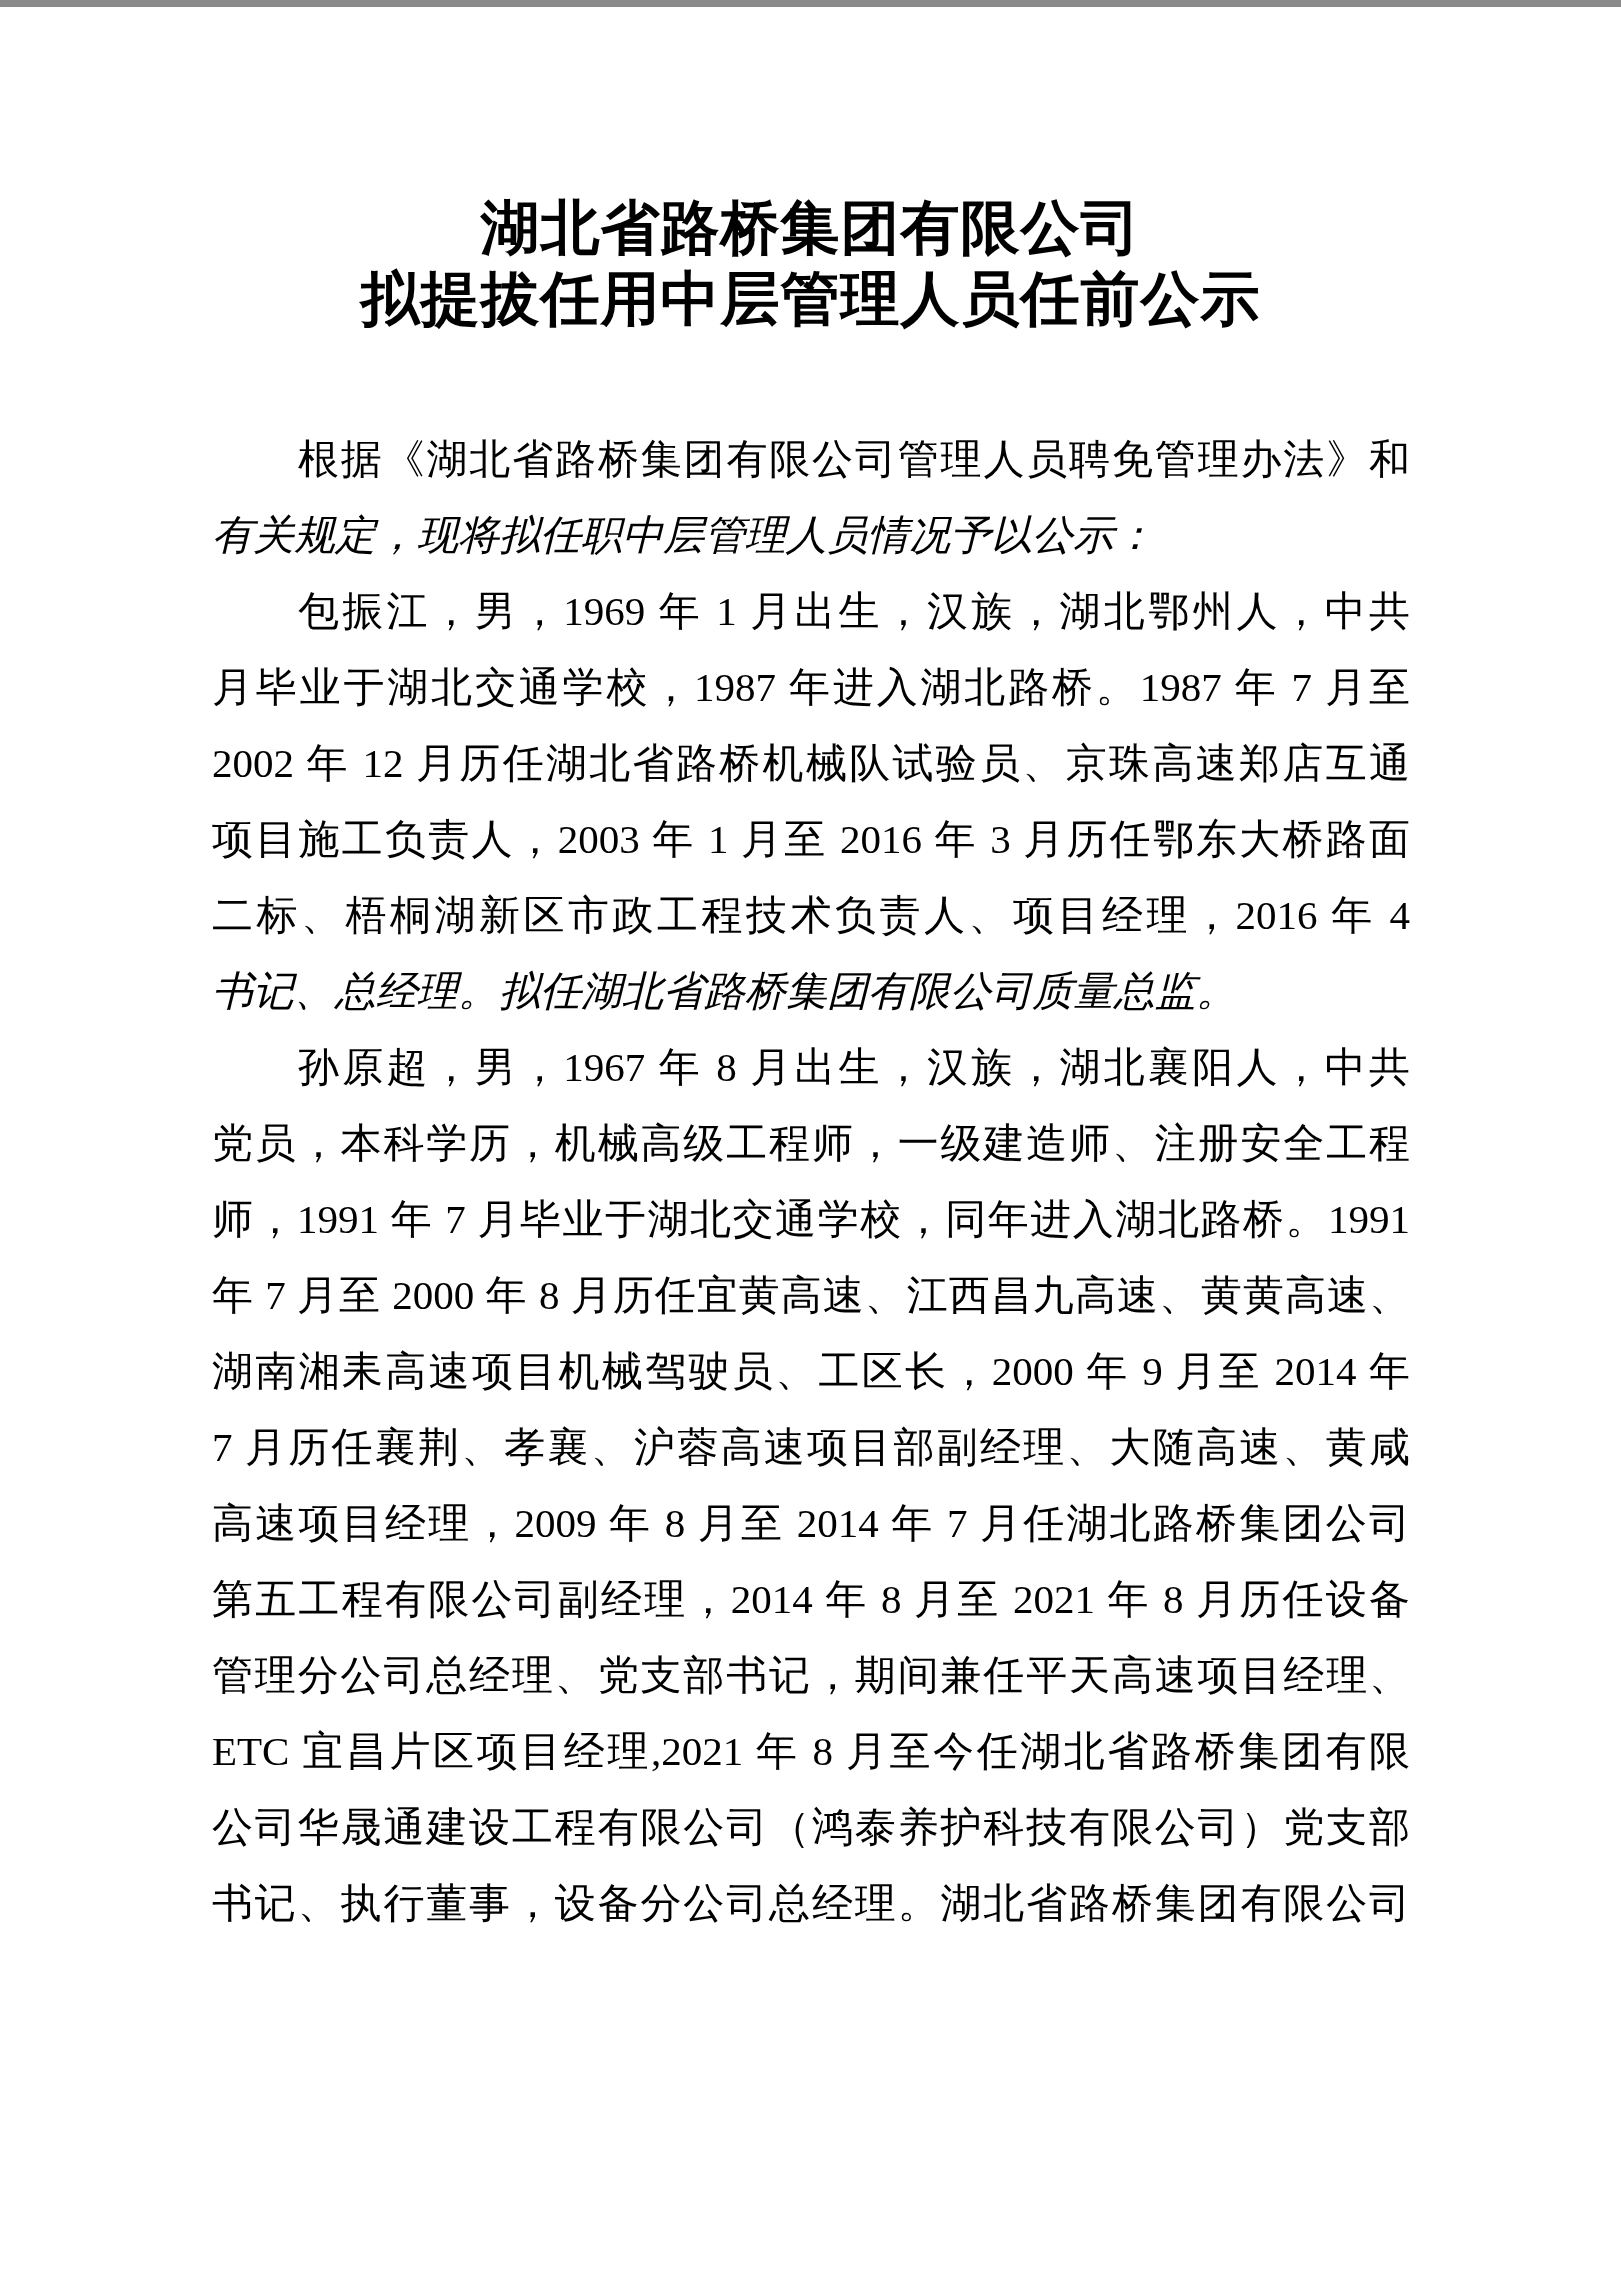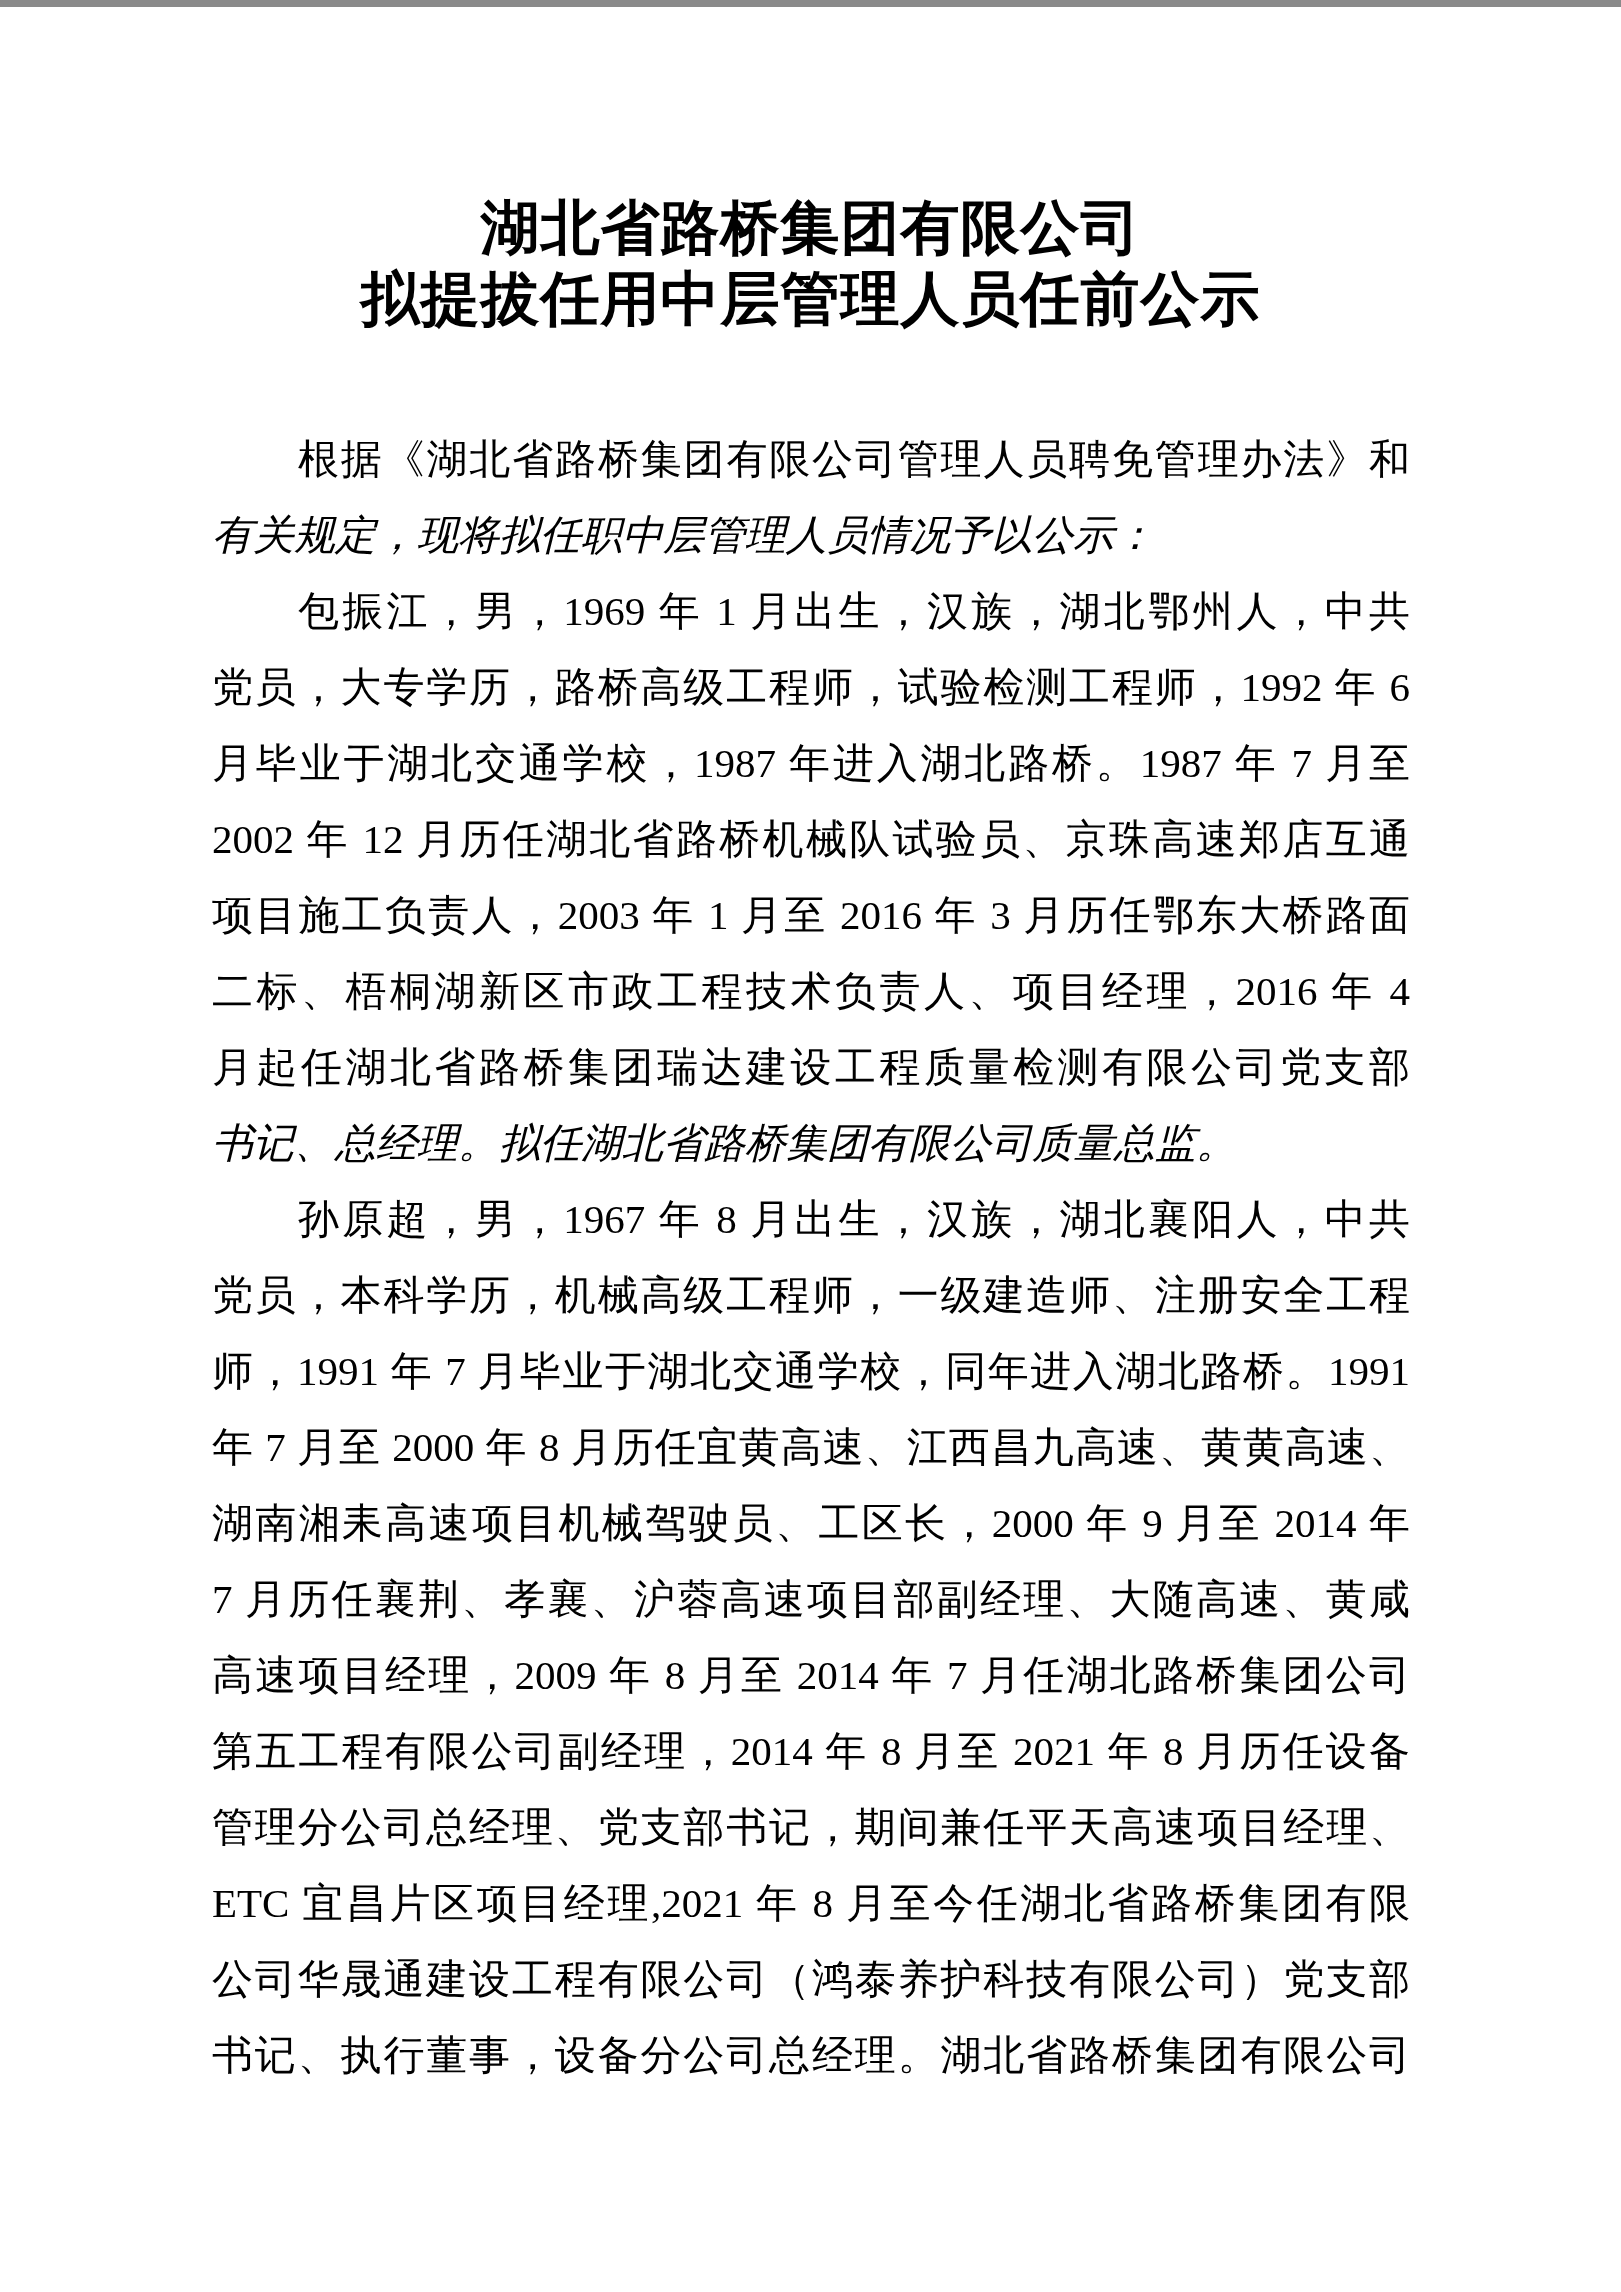--- a/index.html
+++ b/index.html
@@ -64,26 +64,24 @@
 
 <div class="page" style="background: rgb(255, 255, 255); color: rgb(0, 0, 0);">
   <div class="doc-title">
     <div>湖北省路桥集团有限公司</div>
     <div>拟提拔任用中层管理人员任前公示</div>
   </div>
   <div class="doc-body" id="doc-body">
       <div class="body-line justified indent">根据《湖北省路桥集团有限公司管理人员聘免管理办法》和</div>
       <div class="body-line last">有关规定，现将拟任职中层管理人员情况予以公示：</div>
       <div class="body-line justified indent">包振江，男，1969 年 1 月出生，汉族，湖北鄂州人，中共</div>
-      <div class="body-line justified">党员，大专学历，路桥高级工程师，试验检测工程师，1992 年 6</div>
       <div class="body-line justified">月毕业于湖北交通学校，1987 年进入湖北路桥。1987 年 7 月至</div>
       <div class="body-line justified">2002 年 12 月历任湖北省路桥机械队试验员、京珠高速郑店互通</div>
       <div class="body-line justified">项目施工负责人，2003 年 1 月至 2016 年 3 月历任鄂东大桥路面</div>
       <div class="body-line justified">二标、梧桐湖新区市政工程技术负责人、项目经理，2016 年 4</div>
-      <div class="body-line justified">月起任湖北省路桥集团瑞达建设工程质量检测有限公司党支部</div>
       <div class="body-line last">书记、总经理。拟任湖北省路桥集团有限公司质量总监。</div>
       <div class="body-line justified indent">孙原超，男，1967 年 8 月出生，汉族，湖北襄阳人，中共</div>
       <div class="body-line justified">党员，本科学历，机械高级工程师，一级建造师、注册安全工程</div>
       <div class="body-line justified">师，1991 年 7 月毕业于湖北交通学校，同年进入湖北路桥。1991</div>
       <div class="body-line justified">年 7 月至 2000 年 8 月历任宜黄高速、江西昌九高速、黄黄高速、</div>
       <div class="body-line justified">湖南湘耒高速项目机械驾驶员、工区长，2000 年 9 月至 2014 年</div>
       <div class="body-line justified">7 月历任襄荆、孝襄、沪蓉高速项目部副经理、大随高速、黄咸</div>
       <div class="body-line justified">高速项目经理，2009 年 8 月至 2014 年 7 月任湖北路桥集团公司</div>
       <div class="body-line justified">第五工程有限公司副经理，2014 年 8 月至 2021 年 8 月历任设备</div>
       <div class="body-line justified">管理分公司总经理、党支部书记，期间兼任平天高速项目经理、</div>

